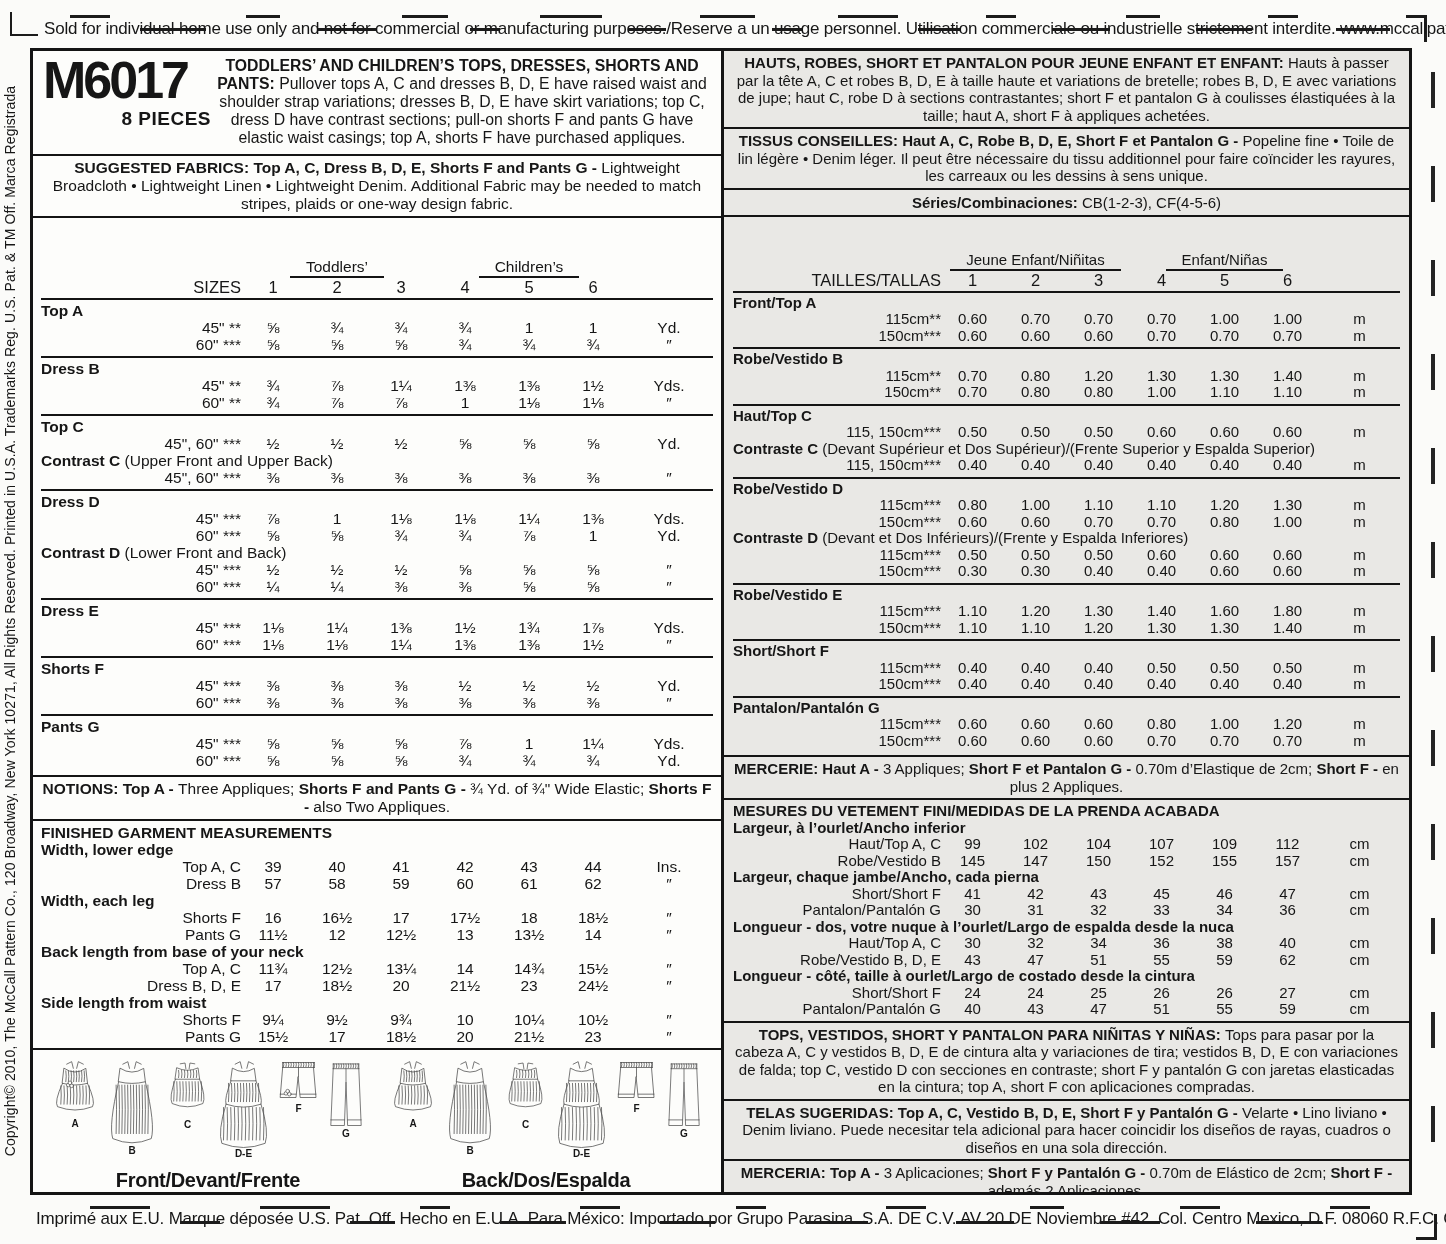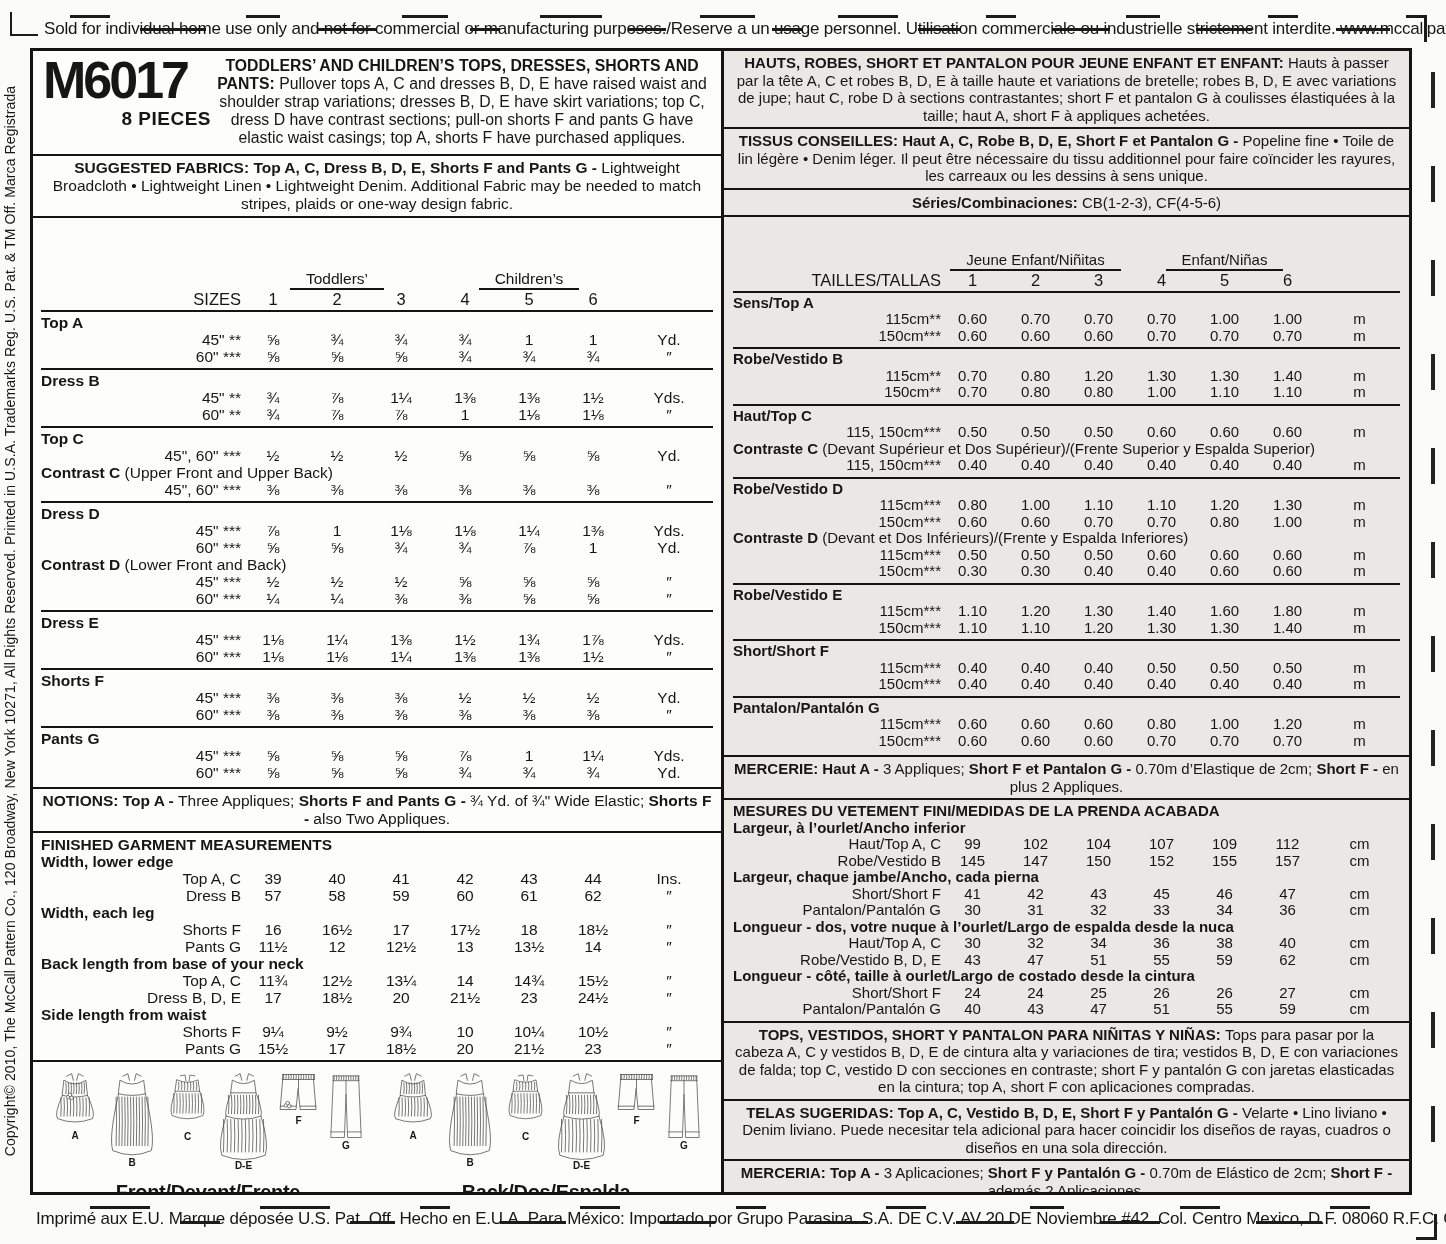--- a/index.html
+++ b/index.html
@@ -37,21 +37,21 @@
   
   .head-blk{display:flex;padding:6px 8px 7px 10px;}
   .brand{width:168px;flex:none;}
   .pnum{font-size:52px;font-weight:800;letter-spacing:-3px;line-height:0.92;white-space:nowrap;}
   .pieces{font-size:19px;font-weight:bold;text-align:right;margin-top:3px;letter-spacing:0.5px;}
   .desc{flex:1;font-size:15.8px;line-height:18px;}
 
   .combo p{line-height:19px;}
 
   
-  .tbl{padding:20px 8px 3px;}
+  .tbl{padding:8px 8px 3px;}
   .tline{display:grid;grid-template-columns:200px repeat(6,64px) 1fr;align-items:baseline;line-height:17px;}
   .col-right .tline{grid-template-columns:208px repeat(6,63px) 1fr;line-height:16.5px;}
   .thead{line-height:17px;}
   .col-right .thead{line-height:16.5px;}
   .tnote{font-weight:normal;}
   .lab{text-align:right;white-space:nowrap;}
   .val{text-align:center;}
   .unit{text-align:center;}
   .tsec{padding:2px 0 3px;}
   .tsec:not(:first-child){border-top:2px solid #141414;}
@@ -612,21 +612,21 @@
           <span class="val">1</span>
           <span class="val">2</span>
           <span class="val">3</span>
           <span class="val">4</span>
           <span class="val">5</span>
           <span class="val">6</span>
           <span class="unit"></span>
         </div>
         <div>
             <div class="tsec">
-              <div class="thead"><b>Sens/Top A</b></div>
+              <div class="thead"><b>Front/Top A</b></div>
               <div class="tline">
                 <span class="lab">115cm**</span>
                 <span class="val">0.60</span>
                 <span class="val">0.70</span>
                 <span class="val">0.70</span>
                 <span class="val">0.70</span>
                 <span class="val">1.00</span>
                 <span class="val">1.00</span>
                 <span class="unit">m</span>
               </div>

